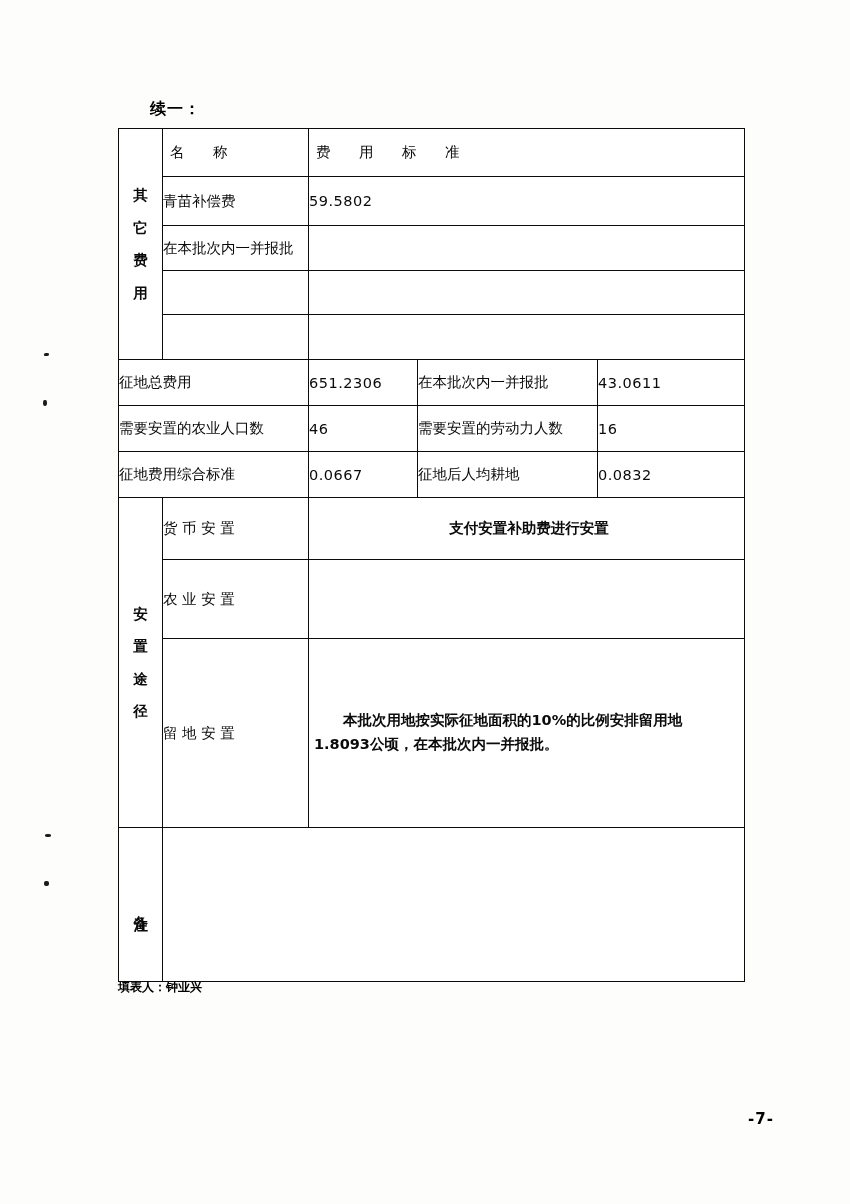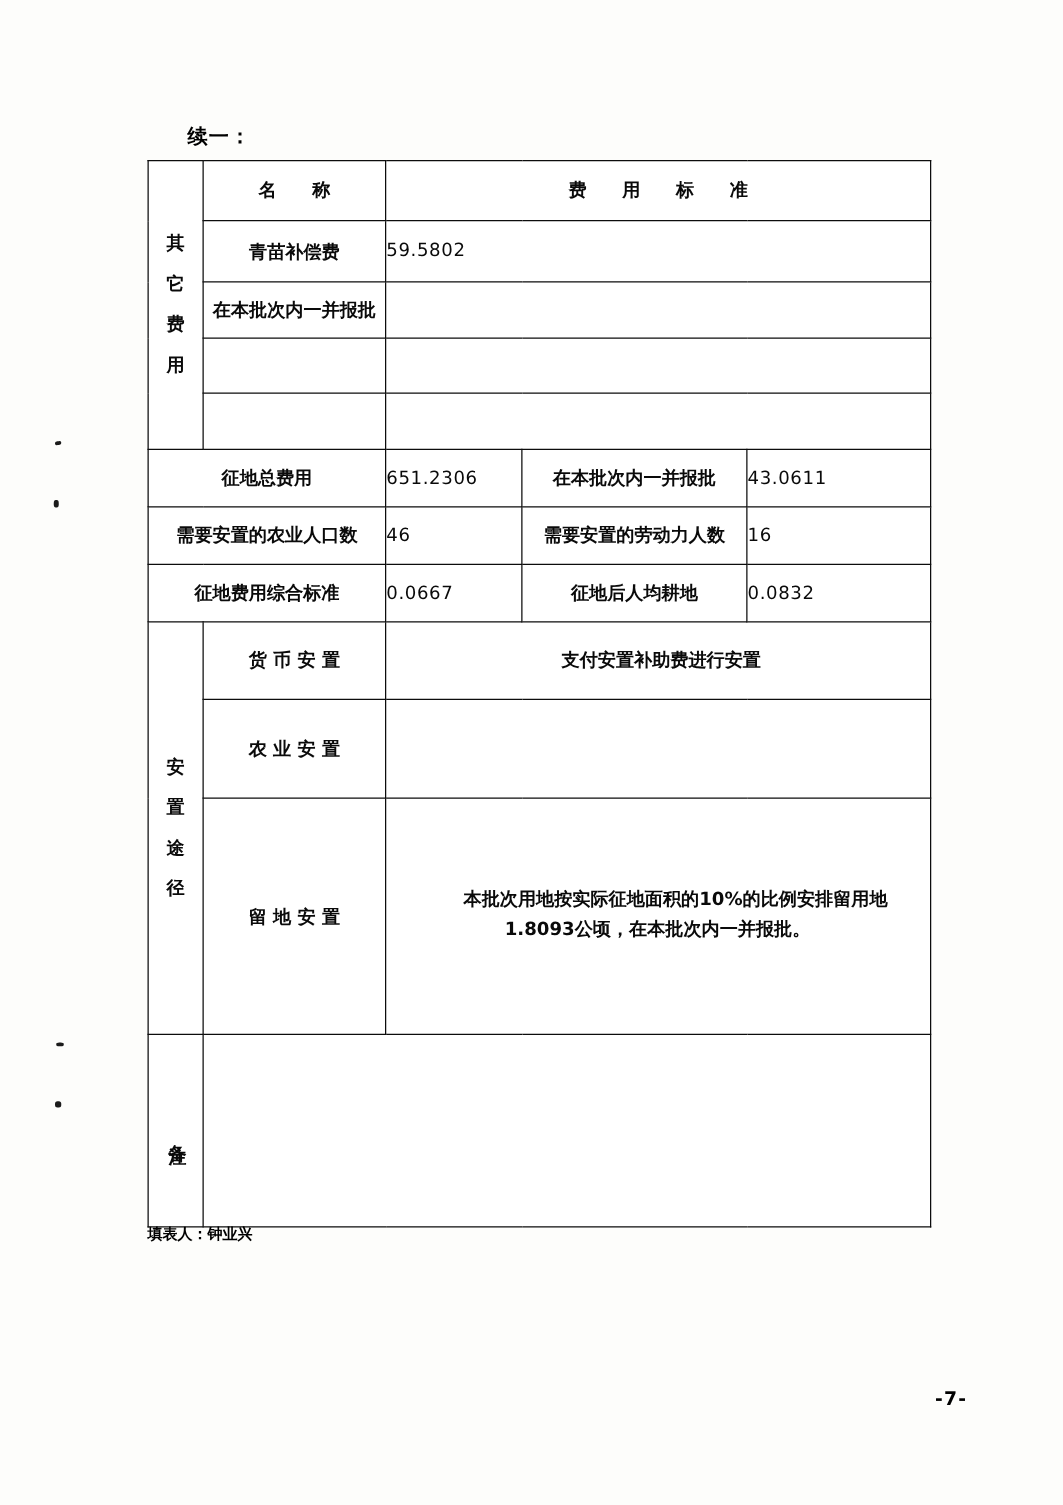--- a/index.html
+++ b/index.html
@@ -81,25 +81,25 @@
     justify-content: center;
     height: 100%;
   }
   .vlabel .vstack span {
     display: block;
     padding: 9px 0;
   }
   .vlabel-tight .vstack span { padding: 5px 0; }
   .sp2        { letter-spacing: 7px;  text-indent: 7px; }
   .num        { font-size: 15px; letter-spacing: .5px; }
-  .lbl        { text-align: center; font-size: 15px; font-weight: bold; }
+  .lbl        { font-size: 15px; font-weight: normal; }
   .leftpad    { padding-left: 5px !important; text-align: center; font-size: 15px; font-weight: bold; }
 
   .para {
-    text-align: center;
+    text-align: left;
     padding: 0 6px 0 5px !important;
     font-size: 14.5px;
     font-weight: bold;
     line-height: 1.65;
   }
   .para p { margin: 0; text-indent: 2em; }
 
   
   .filled-by {
     position: absolute;

